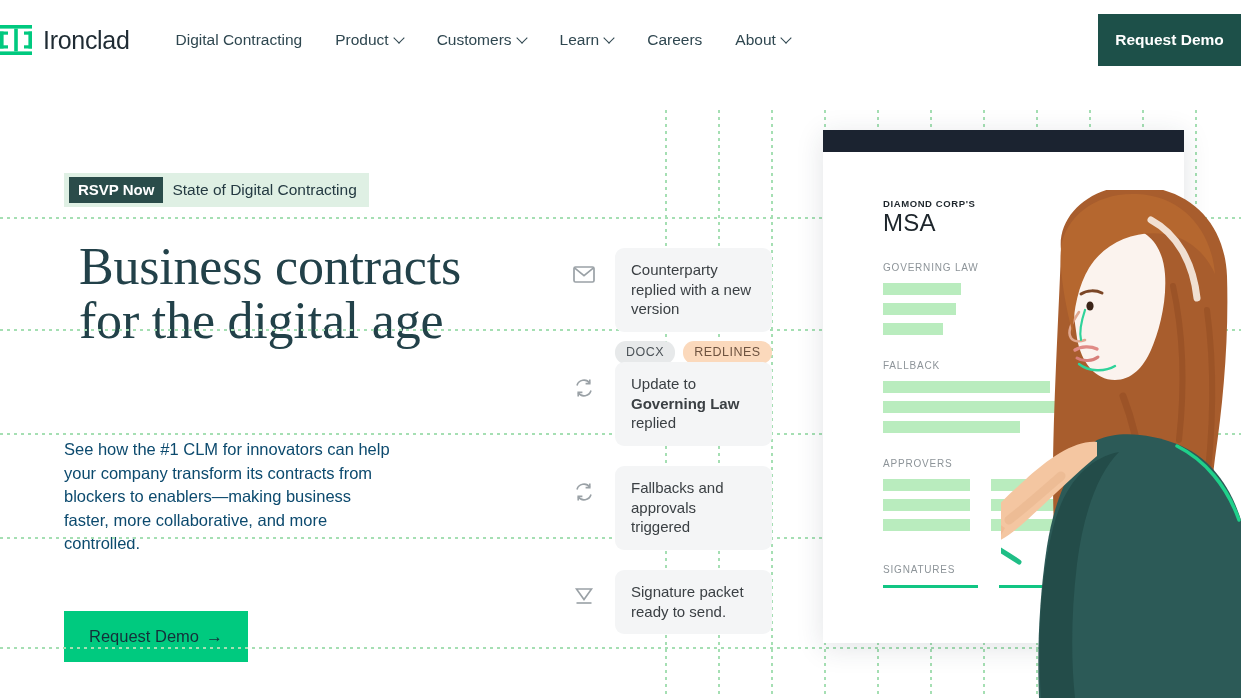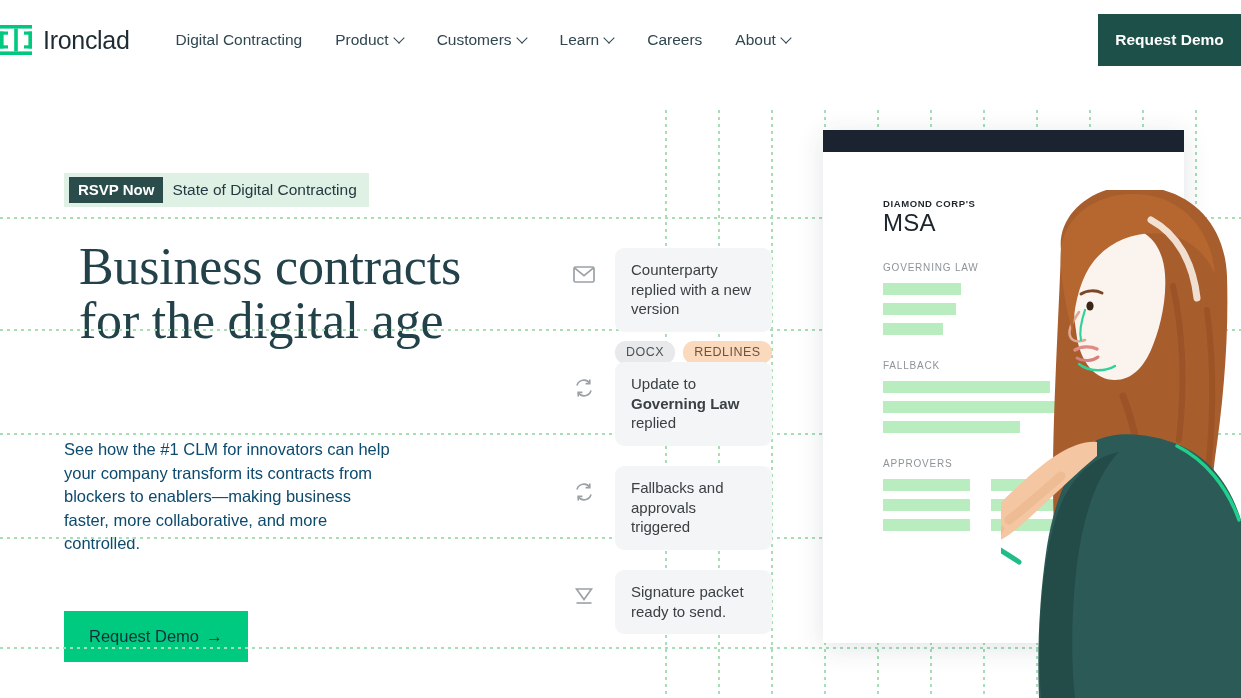--- a/index.html
+++ b/index.html
@@ -363,20 +363,27 @@
           <div class="bar" style="width:87px"></div>
         </div>
         <div>
           <div class="bar" style="width:87px"></div>
           <div class="bar" style="width:87px"></div>
           <div class="bar" style="width:87px"></div>
         </div>
       </div>
     </div>
 
+    <div class="doc-section">
+      <div class="doc-section-label">SIGNATURES</div>
+      <div class="sig-row">
+        <div class="sig-line"></div>
+        <div class="sig-line"></div>
+      </div>
+    </div>
 
   </div>
 </div>
 
 <svg class="person" viewBox="0 0 240 508" xmlns="http://www.w3.org/2000/svg">
   <defs>
     <clipPath id="pclip">
         <rect x="0" y="0" width="240" height="508"></rect>
       </clipPath>
   </defs>

